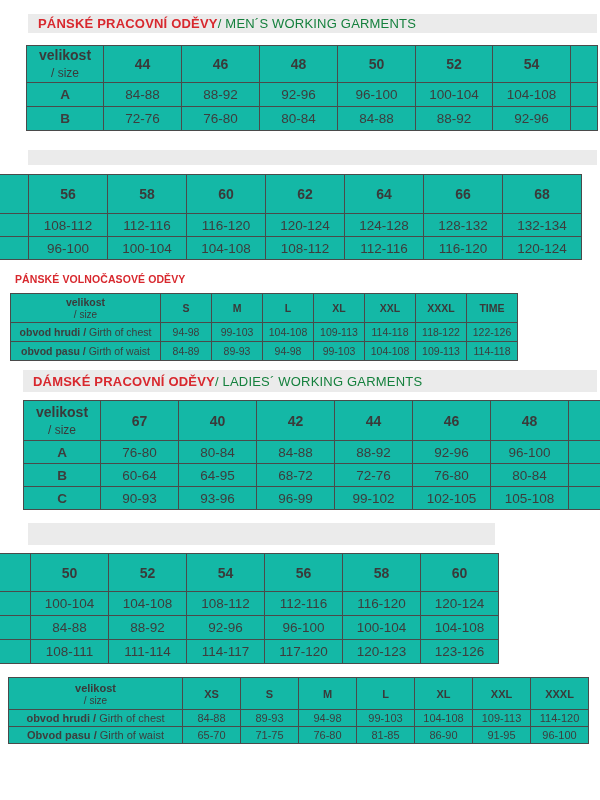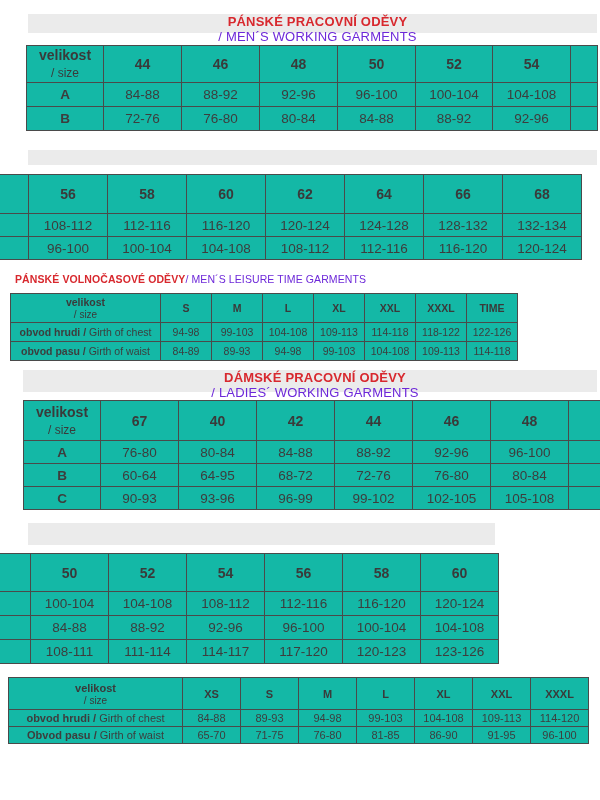--- a/index.html
+++ b/index.html
@@ -3,24 +3,24 @@
 <meta charset="utf-8">
 <style>
   * { margin:0; padding:0; box-sizing:border-box; }
   html,body { width:600px; height:800px; }
   body {
     position:relative; overflow:hidden; background:#ffffff;
     font-family:"Liberation Sans","DejaVu Sans",sans-serif;
     color:#3d3d3d;
   }
   .abs { position:absolute; }
-  .graybar { background:#ebebeb;flex-direction:column; }
+  .graybar { background:#ebebeb; }
   .title-bar { display:flex; align-items:center; padding-left:10px; white-space:nowrap; }
   .tz { color:#d8282e; font-weight:700; }
-  .te { color:#6d28d9; font-weight:400; }
+  .te { color:#15803d; font-weight:400; }
   .fs13 { font-size:13px; letter-spacing:0.2px; }
   .fs10 { font-size:10.5px; letter-spacing:0.1px; }
 
   table { border-collapse:collapse; table-layout:fixed; background:#14b8a6; }
   th, td {
     border:1.5px solid #4a4a4a; text-align:center; vertical-align:middle;
     overflow:hidden; white-space:nowrap; padding:0;
   }
   th { font-weight:700; color:#3a3a3a; }
   td { color:#3d3d3d; }
@@ -144,21 +144,20 @@
         <td>108-112</td>
         <td>112-116</td>
         <td>116-120</td>
         <td>120-124</td>
       </tr>
     </tbody>
 </table>
 
 <div class="abs title-bar fs10" style="left:5px; top:271px; width:560px; height:15px;">
   <span class="tz">PÁNSKÉ VOLNOČASOVÉ ODĚVY</span>
-    <span class="te"> / MEN´S LEISURE TIME GARMENTS</span>
 </div>
 
 <table class="abs t3" style="left:10px; top:293px; width:507px;">
   <colgroup>
     <col style="width:150px">
       <col style="width:51px">
       <col style="width:51px">
       <col style="width:51px">
     <col style="width:51px">
       <col style="width:51px">

